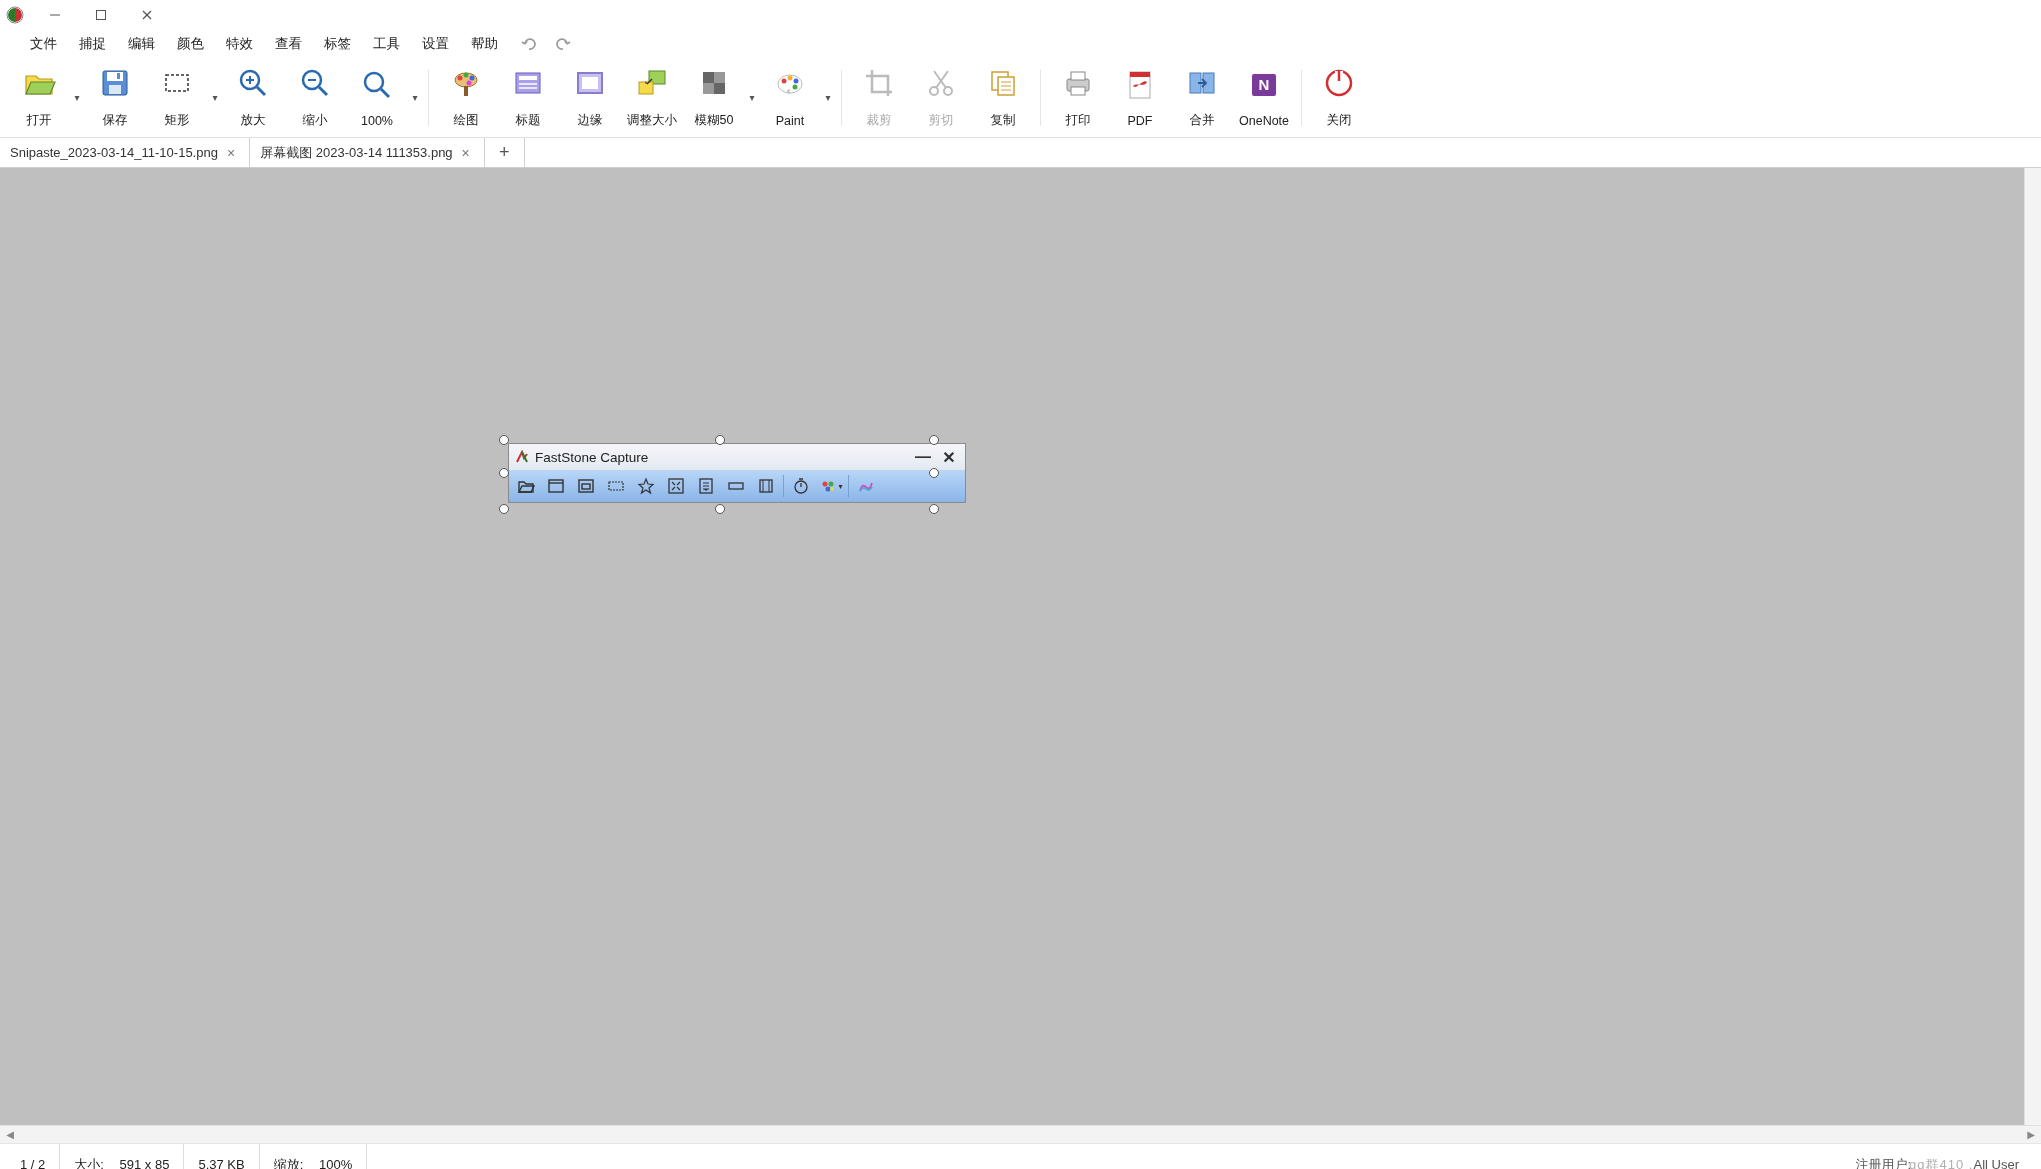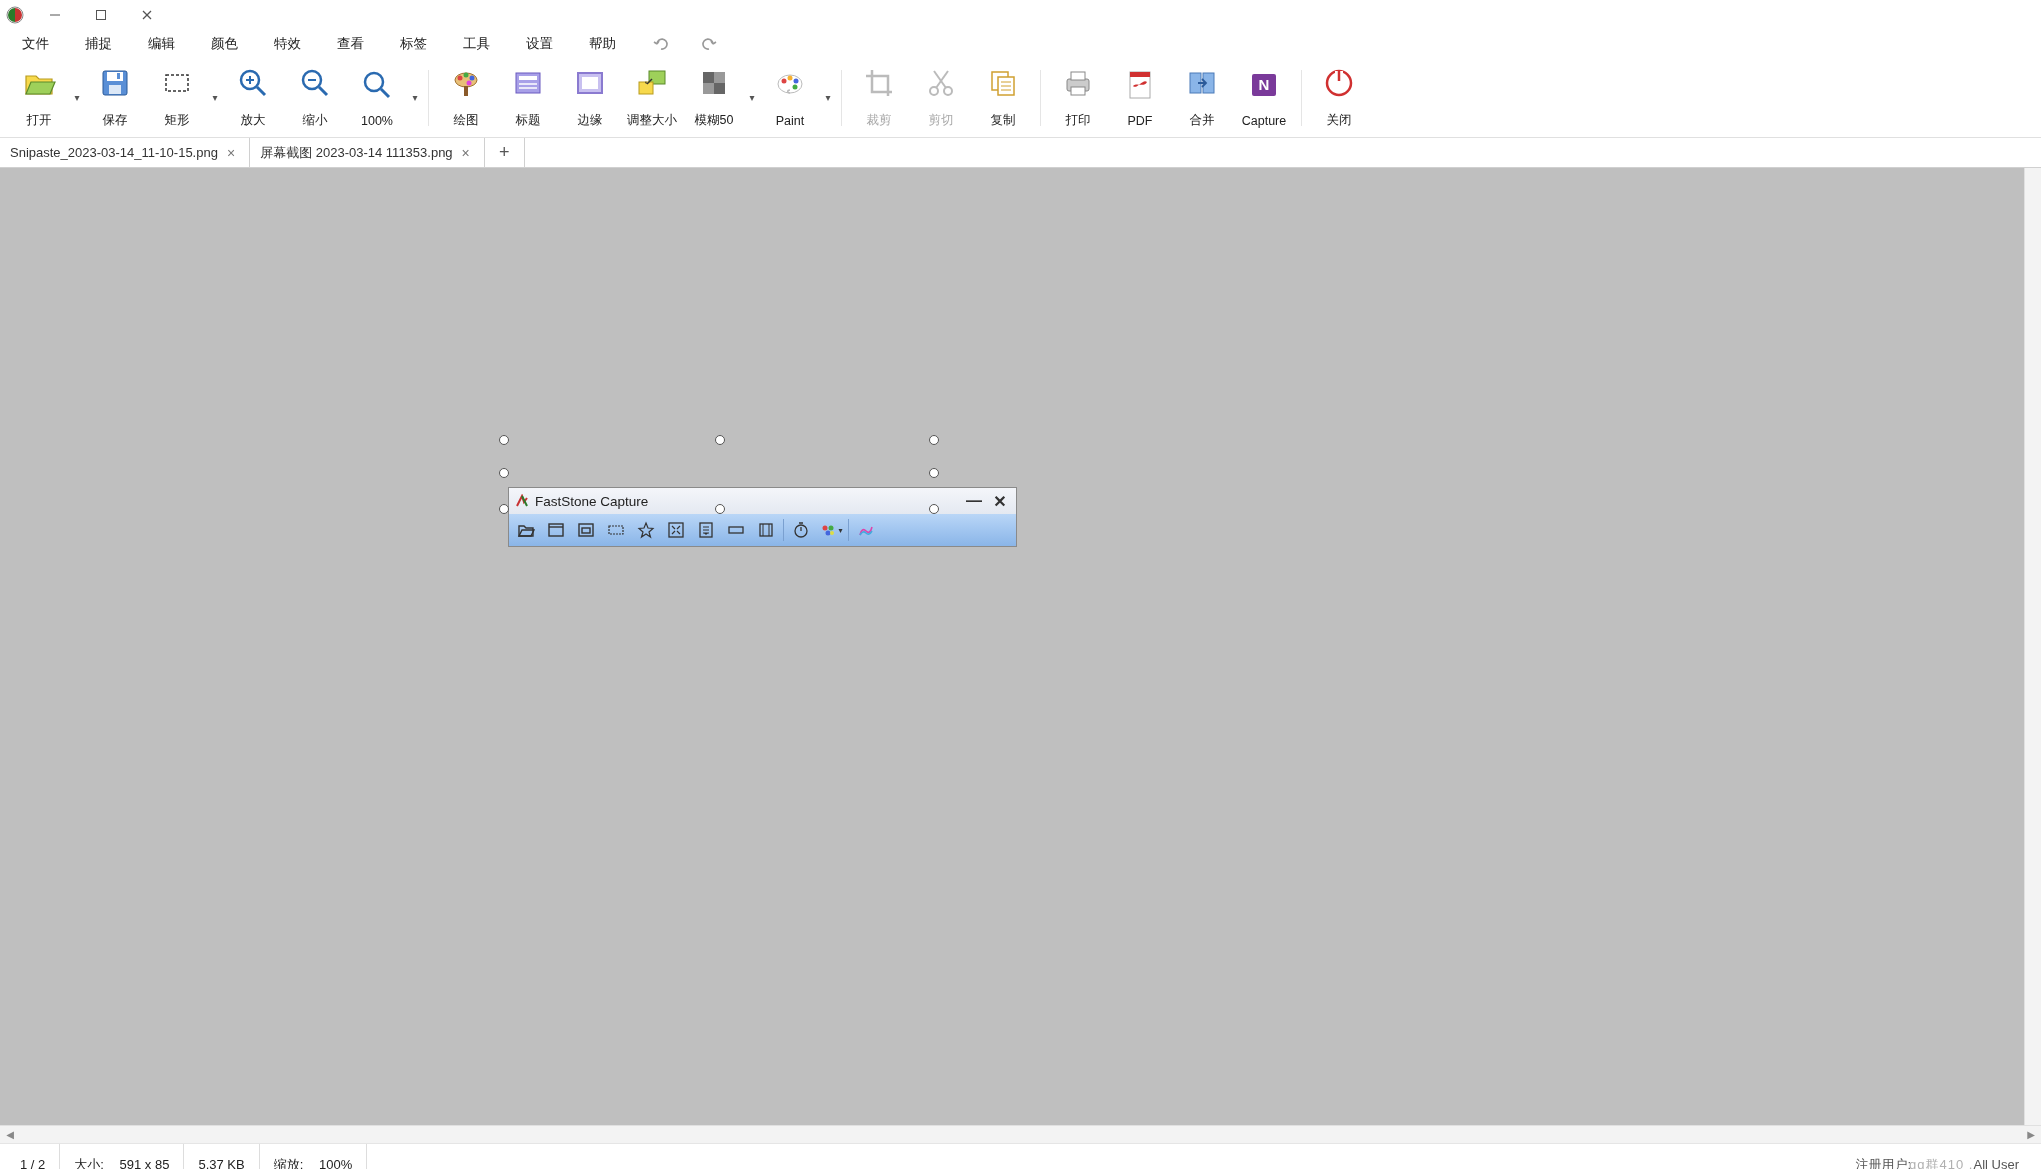--- a/index.html
+++ b/index.html
@@ -7,21 +7,21 @@
 
 
 .titlebar { height: 30px; display: flex; align-items: center; padding: 0 6px; background: #fff; }
 .titlebar .app-icon { width: 18px; height: 18px; margin-right: 8px; }
 .titlebar .title { font-size: 13px; color: #444; flex: 1; }
 .win-controls { display: flex; gap: 0; }
 .win-btn { width: 46px; height: 30px; display: flex; align-items: center; justify-content: center; color: #555; }
 .win-btn svg { width: 12px; height: 12px; }
 
 
-.menubar { height: 28px; display: flex; align-items: center; padding: 0 12px; gap: 16px; background: #fff; }
+.menubar { height: 28px; display: flex; align-items: center; padding: 0 20px; gap: 2px; background: #fff; }
 .menubar .menu-item { padding: 4px 10px; font-size: 13.5px; color: #222; cursor: default; }
 .menubar .menu-icon-btn { width: 26px; height: 24px; display: flex; align-items: center; justify-content: center; color: #888; margin-left: 6px; }
 
 
 .toolbar { height: 80px; display: flex; align-items: center; padding: 0 8px; background: #fff; border-bottom: 1px solid #e0e0e0; }
 .tool-btn { display: flex; flex-direction: column; align-items: center; justify-content: center; min-width: 62px; height: 72px; padding: 2px 6px; cursor: default; }
 .tool-btn .ticon { width: 34px; height: 34px; display: flex; align-items: center; justify-content: center; }
 .tool-btn .tlabel { font-size: 12.5px; color: #222; margin-top: 12px; white-space: nowrap; }
 .tool-btn.disabled .tlabel { color: #aaa; }
 .tool-sep { width: 1px; height: 56px; background: #e5e5e5; margin: 0 6px; }
@@ -354,21 +354,21 @@
       </div>
     </div>
     <div class="tool-row">
       <div class="tool-btn">
         <div class="ticon">
           <svg viewBox="0 0 34 34">
             <rect x="5" y="6" width="24" height="22" rx="2" fill="#7a3a9a"></rect>
             <text x="17" y="22" font-size="15" fill="#fff" text-anchor="middle" font-weight="bold" font-family="Segoe UI">N</text>
           </svg>
         </div>
-        <div class="tlabel">Capture</div>
+        <div class="tlabel">OneNote</div>
       </div>
     </div>
     <div class="tool-sep"></div>
     <div class="tool-row">
       <div class="tool-btn">
         <div class="ticon">
           <svg viewBox="0 0 34 34">
             <circle cx="17" cy="17" r="12" fill="none" stroke="#d03030" stroke-width="2.5"></circle>
             <rect x="13" y="5" width="8" height="8" fill="#fff"></rect>
             <line x1="17" y1="5" x2="17" y2="15" stroke="#d03030" stroke-width="2.5"></line>
@@ -387,21 +387,21 @@
   <div class="tab">
     <span>屏幕截图 2023-03-14 111353.png</span>
     <span class="close">×</span>
   </div>
   <div class="newtab">+</div>
 </div>
 
 <div class="canvas-wrap">
   <div class="vscroll"></div>
 
-  <div class="fs-window" style="left:508px; top:275px; width:509px; height:60px;margin-top:44px;">
+  <div class="fs-window" style="left:508px; top:275px; width:458px; height:60px;">
     <div class="fs-title">
       <span class="fs-icon"><svg viewBox="0 0 14 14">
             <path d="M2 12 L7 2 L9 8 L12 4" fill="none" stroke="#c83232" stroke-width="2"></path>
             <path d="M7 2 L12 12" stroke="#2a7a2a" stroke-width="2"></path>
           </svg></span>
       <span class="fs-caption">FastStone Capture</span>
       <span class="fs-btn">—</span>
       <span class="fs-btn">✕</span>
     </div>
     <div class="fs-toolbar">

